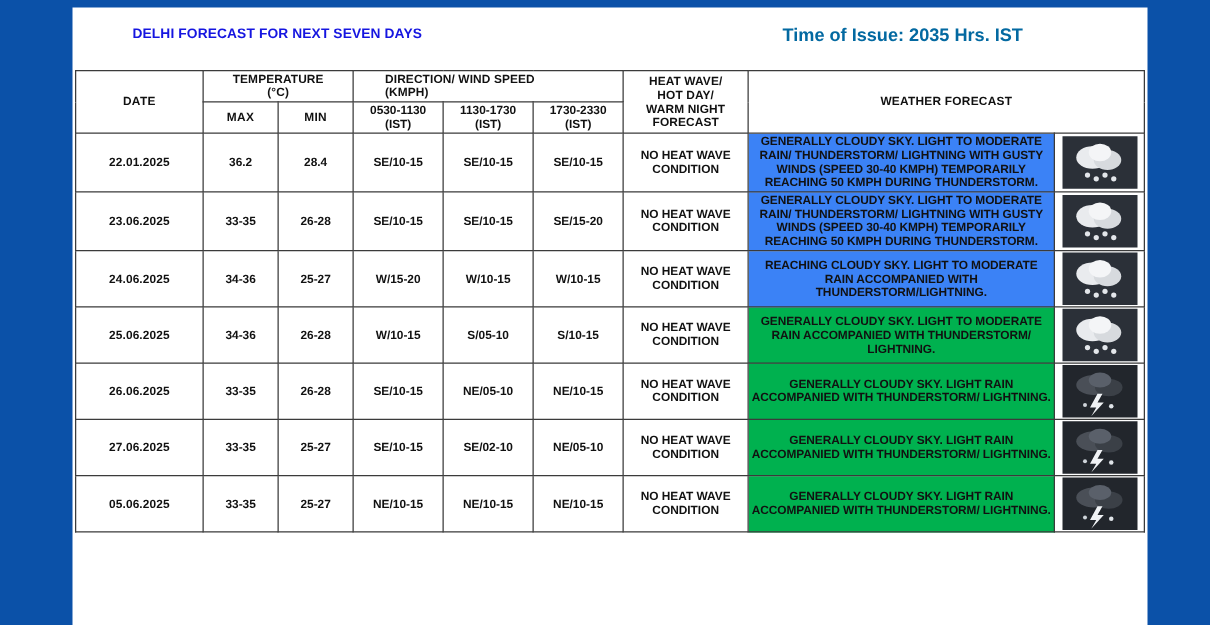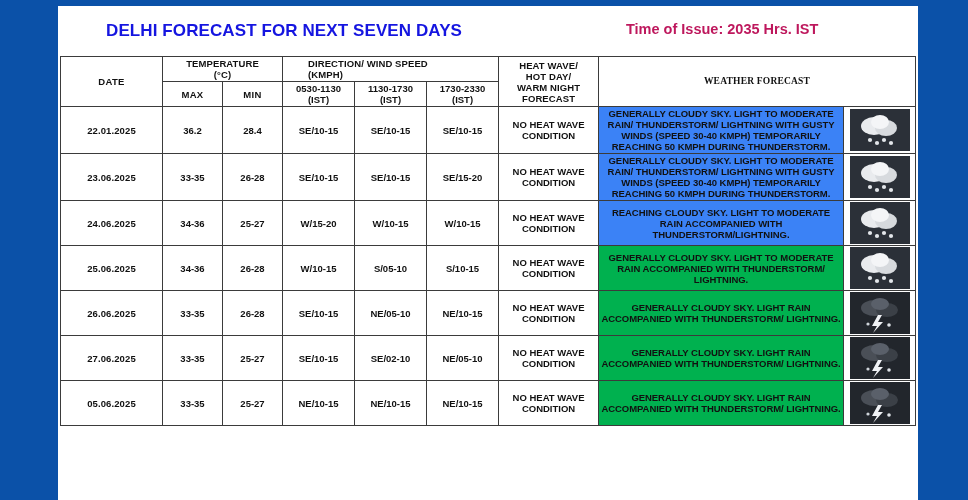--- a/index.html
+++ b/index.html
@@ -31,33 +31,33 @@
   }
   .topbar {
     position: relative;
     height: 46px;
     width: 100%;
   }
   .doc-title {
     position: absolute;
     left: 48px;
     top: 15px;
-    font-size: 17px;
+    font-size: 11px;
     font-weight: bold;
     color: #1515E0;
     letter-spacing: 0.1px;
     white-space: nowrap;
   }
   .issue-time {
     position: absolute;
     left: 568px;
     top: 15px;
     font-size: 14.5px;
     font-weight: bold;
-    color: #be185d;
+    color: #0369a1;
     white-space: nowrap;
   }
   table.fc {
     position: absolute;
     left: 2px;
     top: 50px;
     border-collapse: collapse;
     table-layout: fixed;
     width: 855px;
     background: #fff;
@@ -105,21 +105,20 @@
     padding-left: 6px;
     font-size: 10px;
     line-height: 1.18;
     letter-spacing: 0.1px;
   }
   .hdr-wf {
     text-align: left;
     padding-left: 12px;
     font-size: 15.5px;
     letter-spacing: 0.2px;
-    font-family: Liberation Serif, serif;
   }
   .sub-max { color: #FF0000; font-size: 10.5px; letter-spacing: 0.3px; }
   .sub-min { color: #1515E0; font-size: 10.5px; letter-spacing: 0.3px; }
   .sub-time {
     color: #1515E0;
     font-size: 8.7px;
     line-height: 1.25;
   }
   
   .cell-date { font-size: 11px; letter-spacing: 0.1px; }

